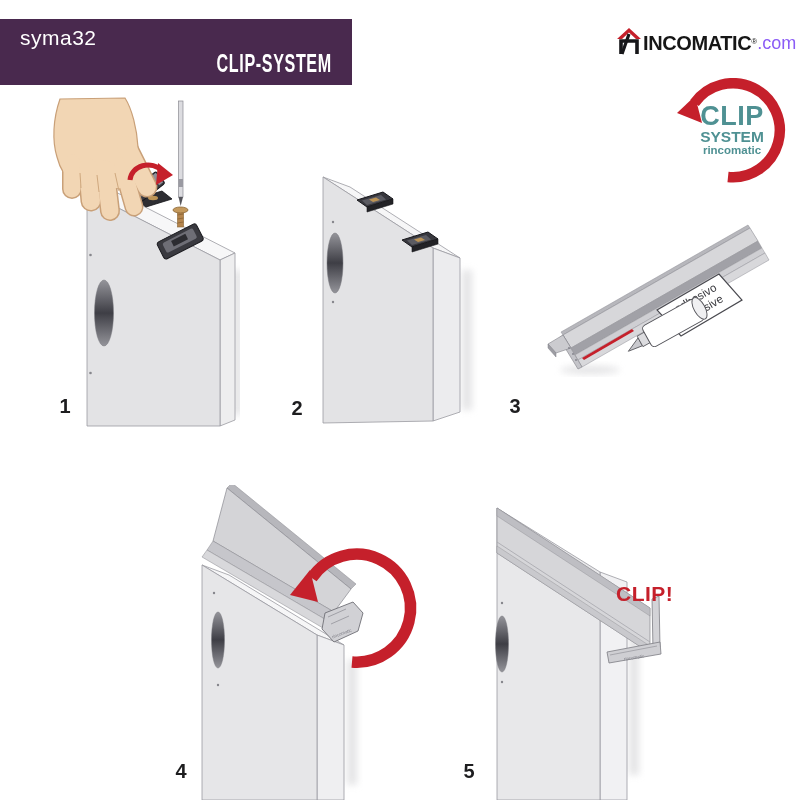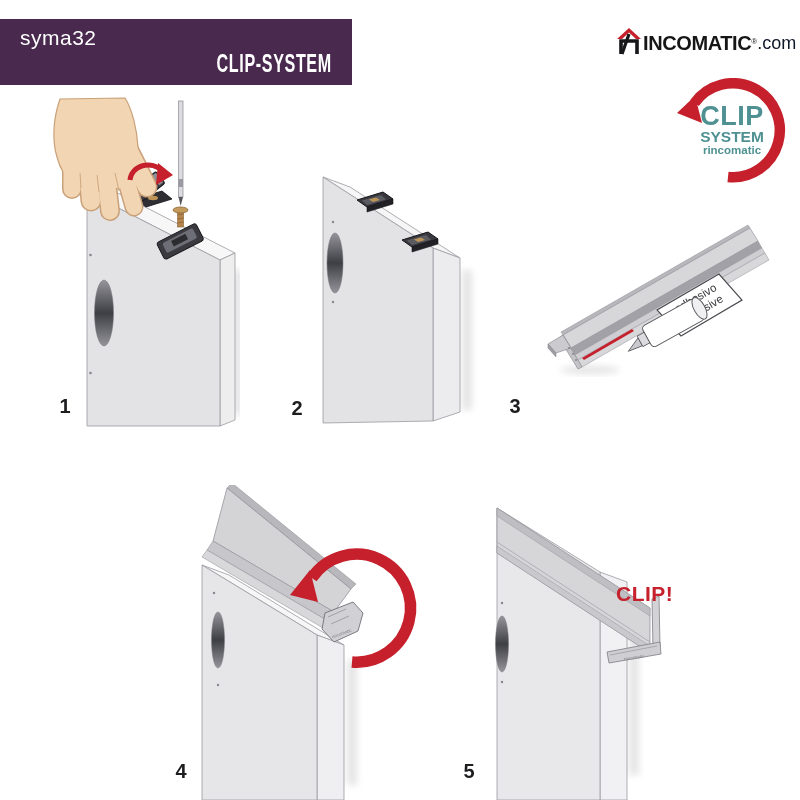--- a/index.html
+++ b/index.html
@@ -18,21 +18,21 @@
   #product-name{position:absolute;left:20px;top:7px;color:#fff;font-size:21px;
     letter-spacing:.5px}
   #system-label-wrap{position:absolute;right:20px;bottom:6px}
   #system-label{display:inline-block;color:#fff;font-size:26px;font-weight:700;
     transform:scaleX(.62);transform-origin:right center;letter-spacing:1px;white-space:nowrap}
 
   
   #brand{left:615px;top:26px;height:30px;display:flex;align-items:flex-end}
   #brand .nm{font-size:20px;font-weight:700;color:#161616;letter-spacing:-.4px;line-height:26px}
   #brand .reg{font-size:8px;color:#161616;position:relative;top:-10px;left:0px}
-  #brand .dom{font-size:18px;color:#0f172a;line-height:25px}
+  #brand .dom{font-size:18px;color:#8b5cf6;line-height:25px}
 
   
   .badge-txt{fill:var(--badge-teal);font-weight:700}
   .red-f{fill:var(--accent-red)}
   .red-s{stroke:var(--accent-red)}
 
   
   .step-num{width:26px;text-align:center;font-size:20px;font-weight:700;color:#1d1d1f}
   #num1{left:52px;top:395px}
   #num2{left:284px;top:397px}

